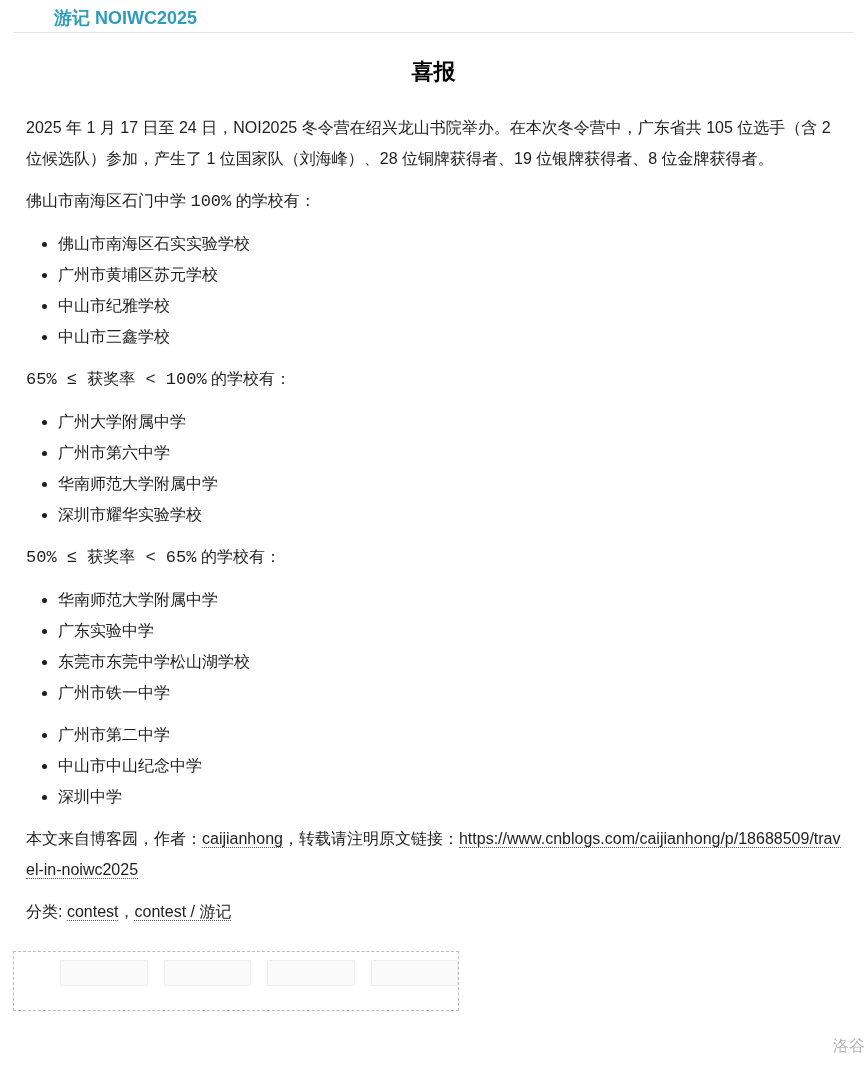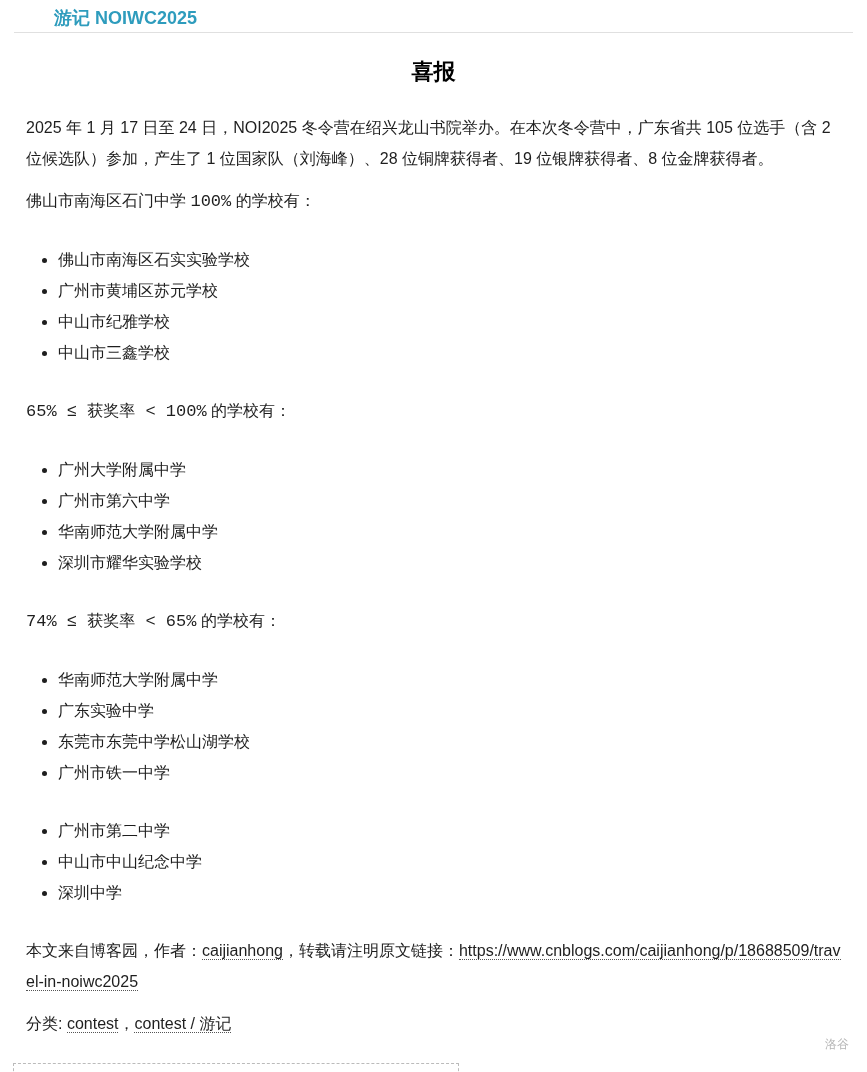--- a/index.html
+++ b/index.html
@@ -36,21 +36,21 @@
     line-height: 42px;
     font-weight: bold;
     color: #000000;
   }
   p.body-text, .post-body li {
     font-size: 16px;
     line-height: 31px;
     color: #1e1e1e;
   }
   p.body-text { margin: 11px 12px; }
-  .post-body ul { margin: 27px 0; padding-left: 44px; }
+  .post-body ul { margin: 11px 0; padding-left: 44px; }
   .math {
     font-family: Liberation Mono, monospace;
     font-size: 17px;
   }
   a.dotted-link {
     color: #1e1e1e;
     text-decoration: none;
     border-bottom: 1px dotted #555555;
     cursor: pointer;
   }
@@ -70,22 +70,22 @@
     width: 88px;
     height: 26px;
     background: #fafafa;
     border: 1px solid #ededed;
     border-radius: 2px;
     cursor: pointer;
   }
   .watermark {
     position: absolute;
     top: 1036px;
-    right: 18px;
-    font-size: 12px;
+    right: 2px;
+    font-size: 16px;
     color: #b5b5b5;
   }
 </style>
 </head>
 <body>
 
 <div class="page">
   <div class="content">
 
     <a class="post-title">游记 NOIWC2025</a>
@@ -105,21 +105,21 @@
       </ul>
 
       <p class="body-text"><span></span><span class="math">65% ≤ </span><span>获奖率</span><span class="math"> &lt; 100%</span><span> 的学校有：</span></p>
       <ul>
         <li>广州大学附属中学</li>
         <li>广州市第六中学</li>
         <li>华南师范大学附属中学</li>
         <li>深圳市耀华实验学校</li>
       </ul>
 
-      <p class="body-text"><span></span><span class="math">74% ≤ </span><span>获奖率</span><span class="math"> &lt; 65%</span><span> 的学校有：</span></p>
+      <p class="body-text"><span></span><span class="math">50% ≤ </span><span>获奖率</span><span class="math"> &lt; 65%</span><span> 的学校有：</span></p>
       <ul>
         <li>华南师范大学附属中学</li>
         <li>广东实验中学</li>
         <li>东莞市东莞中学松山湖学校</li>
         <li>广州市铁一中学</li>
       </ul>
 
       <ul>
         <li>广州市第二中学</li>
         <li>中山市中山纪念中学</li>

